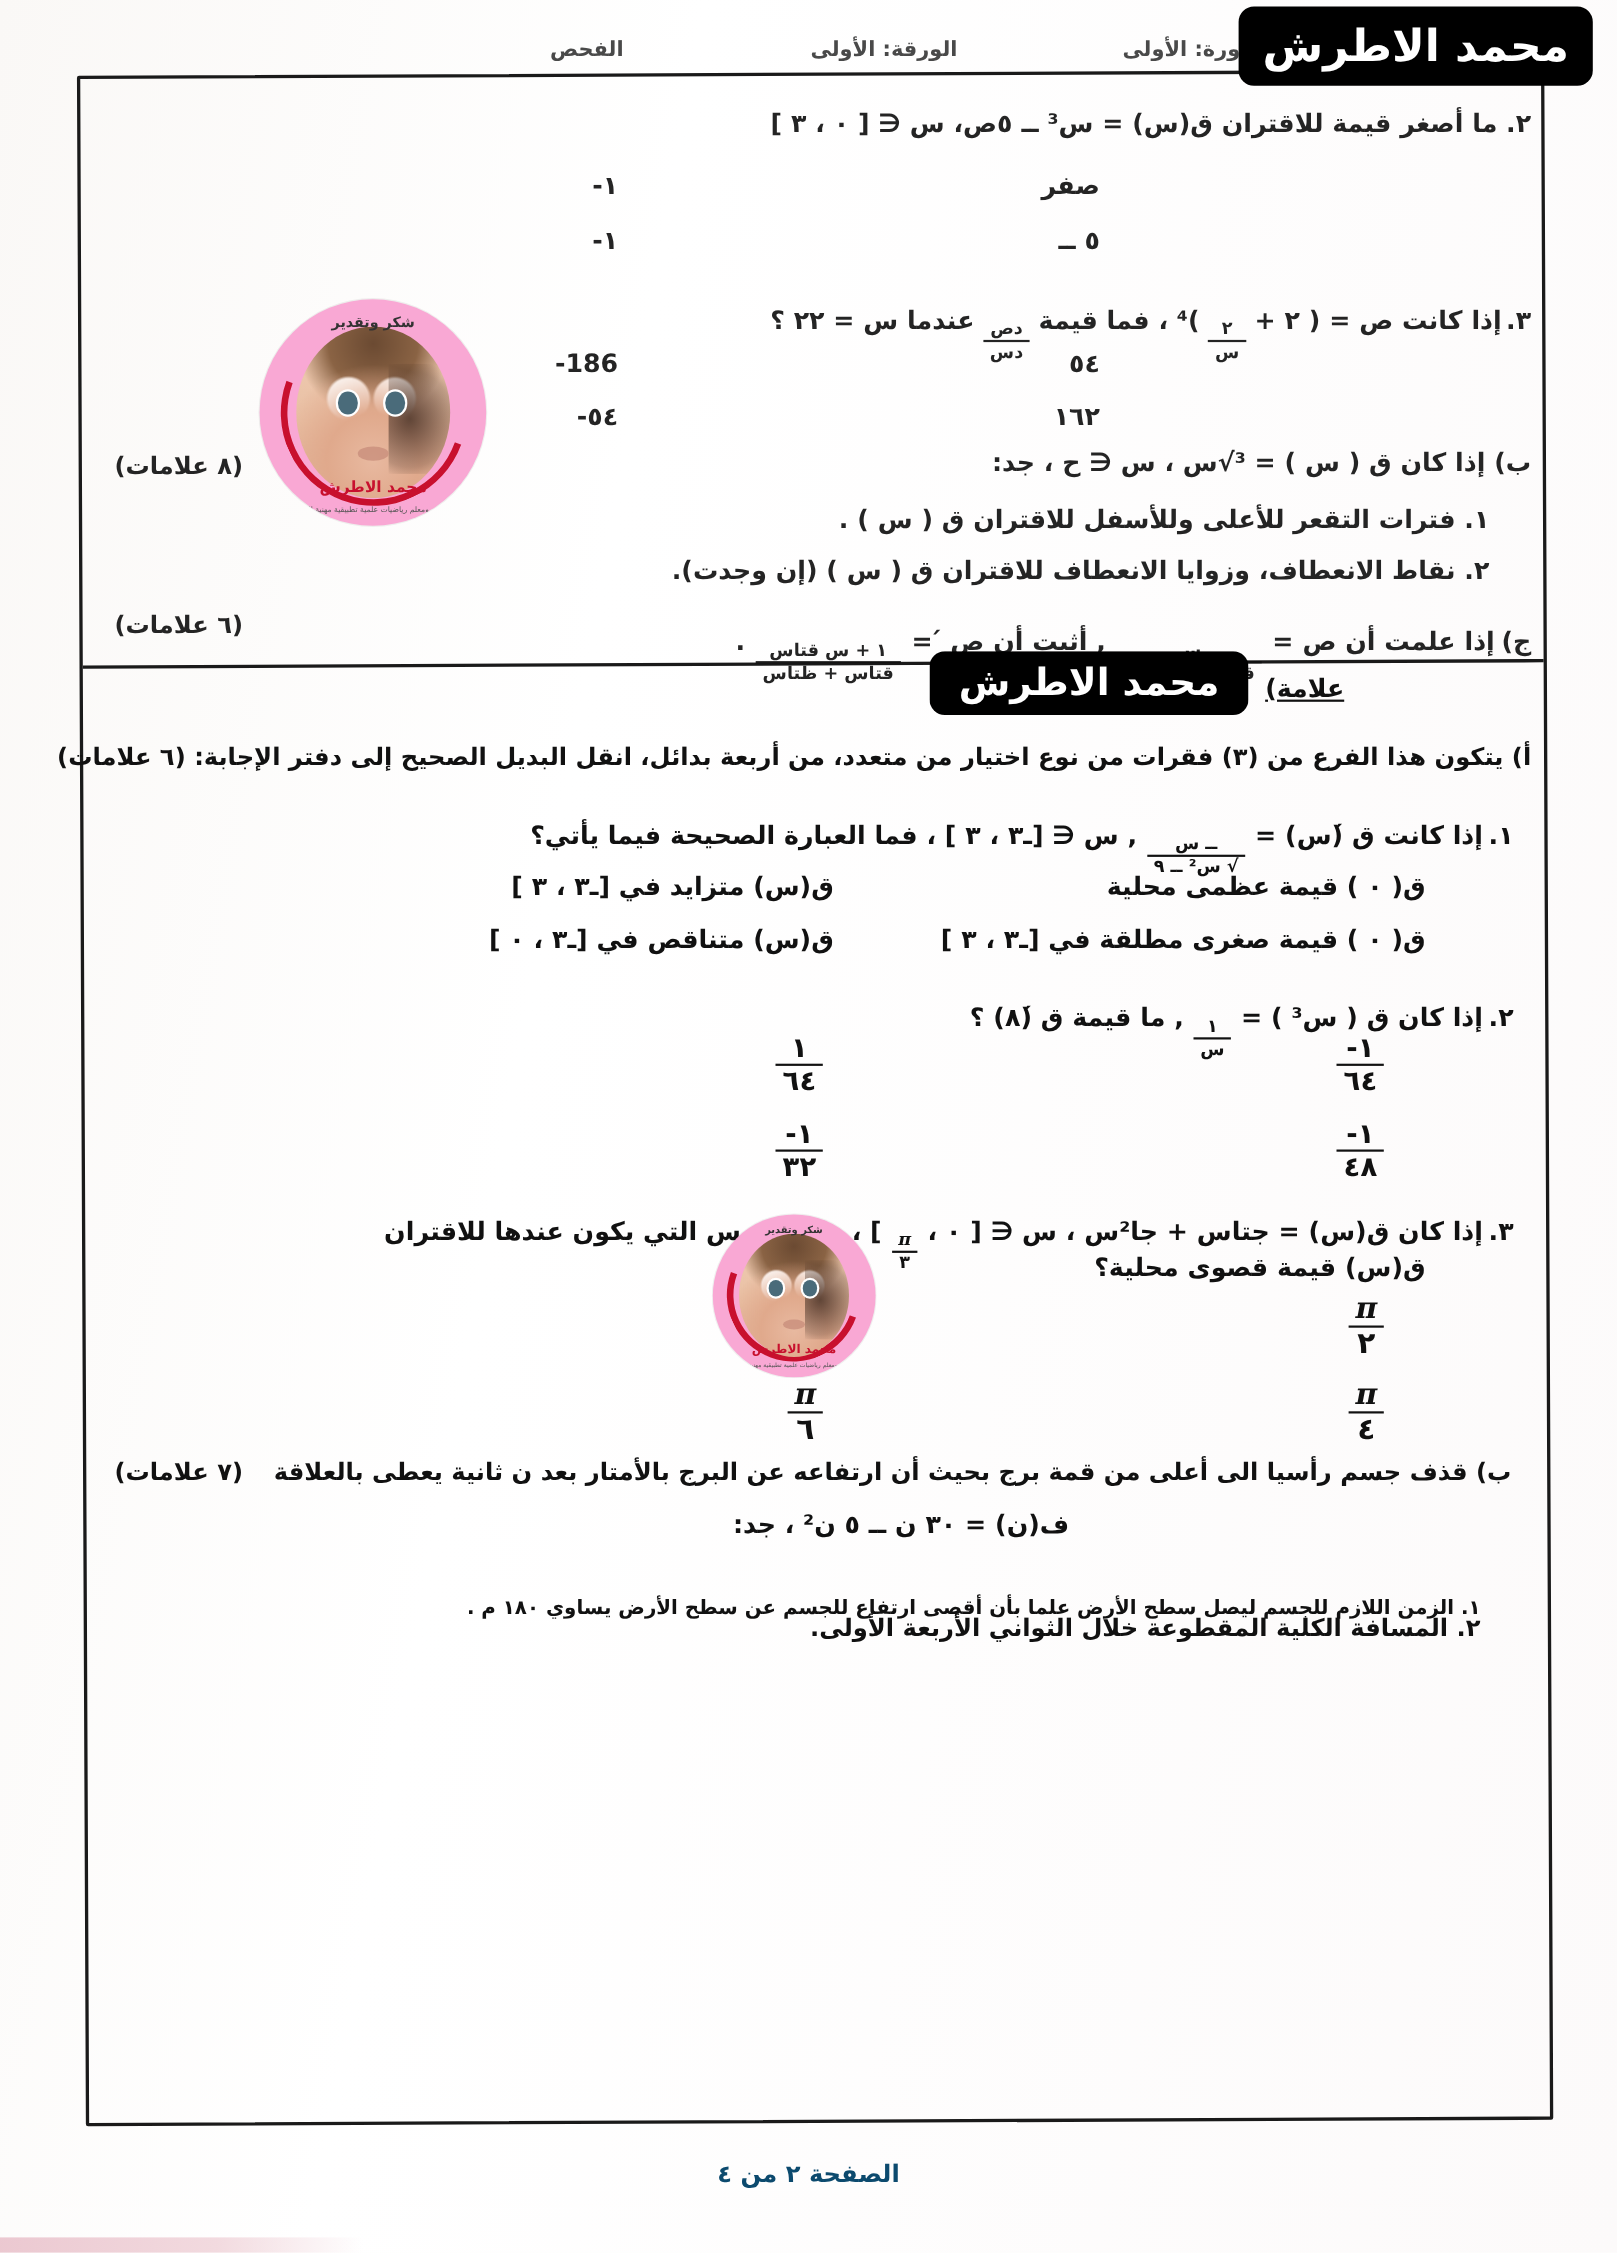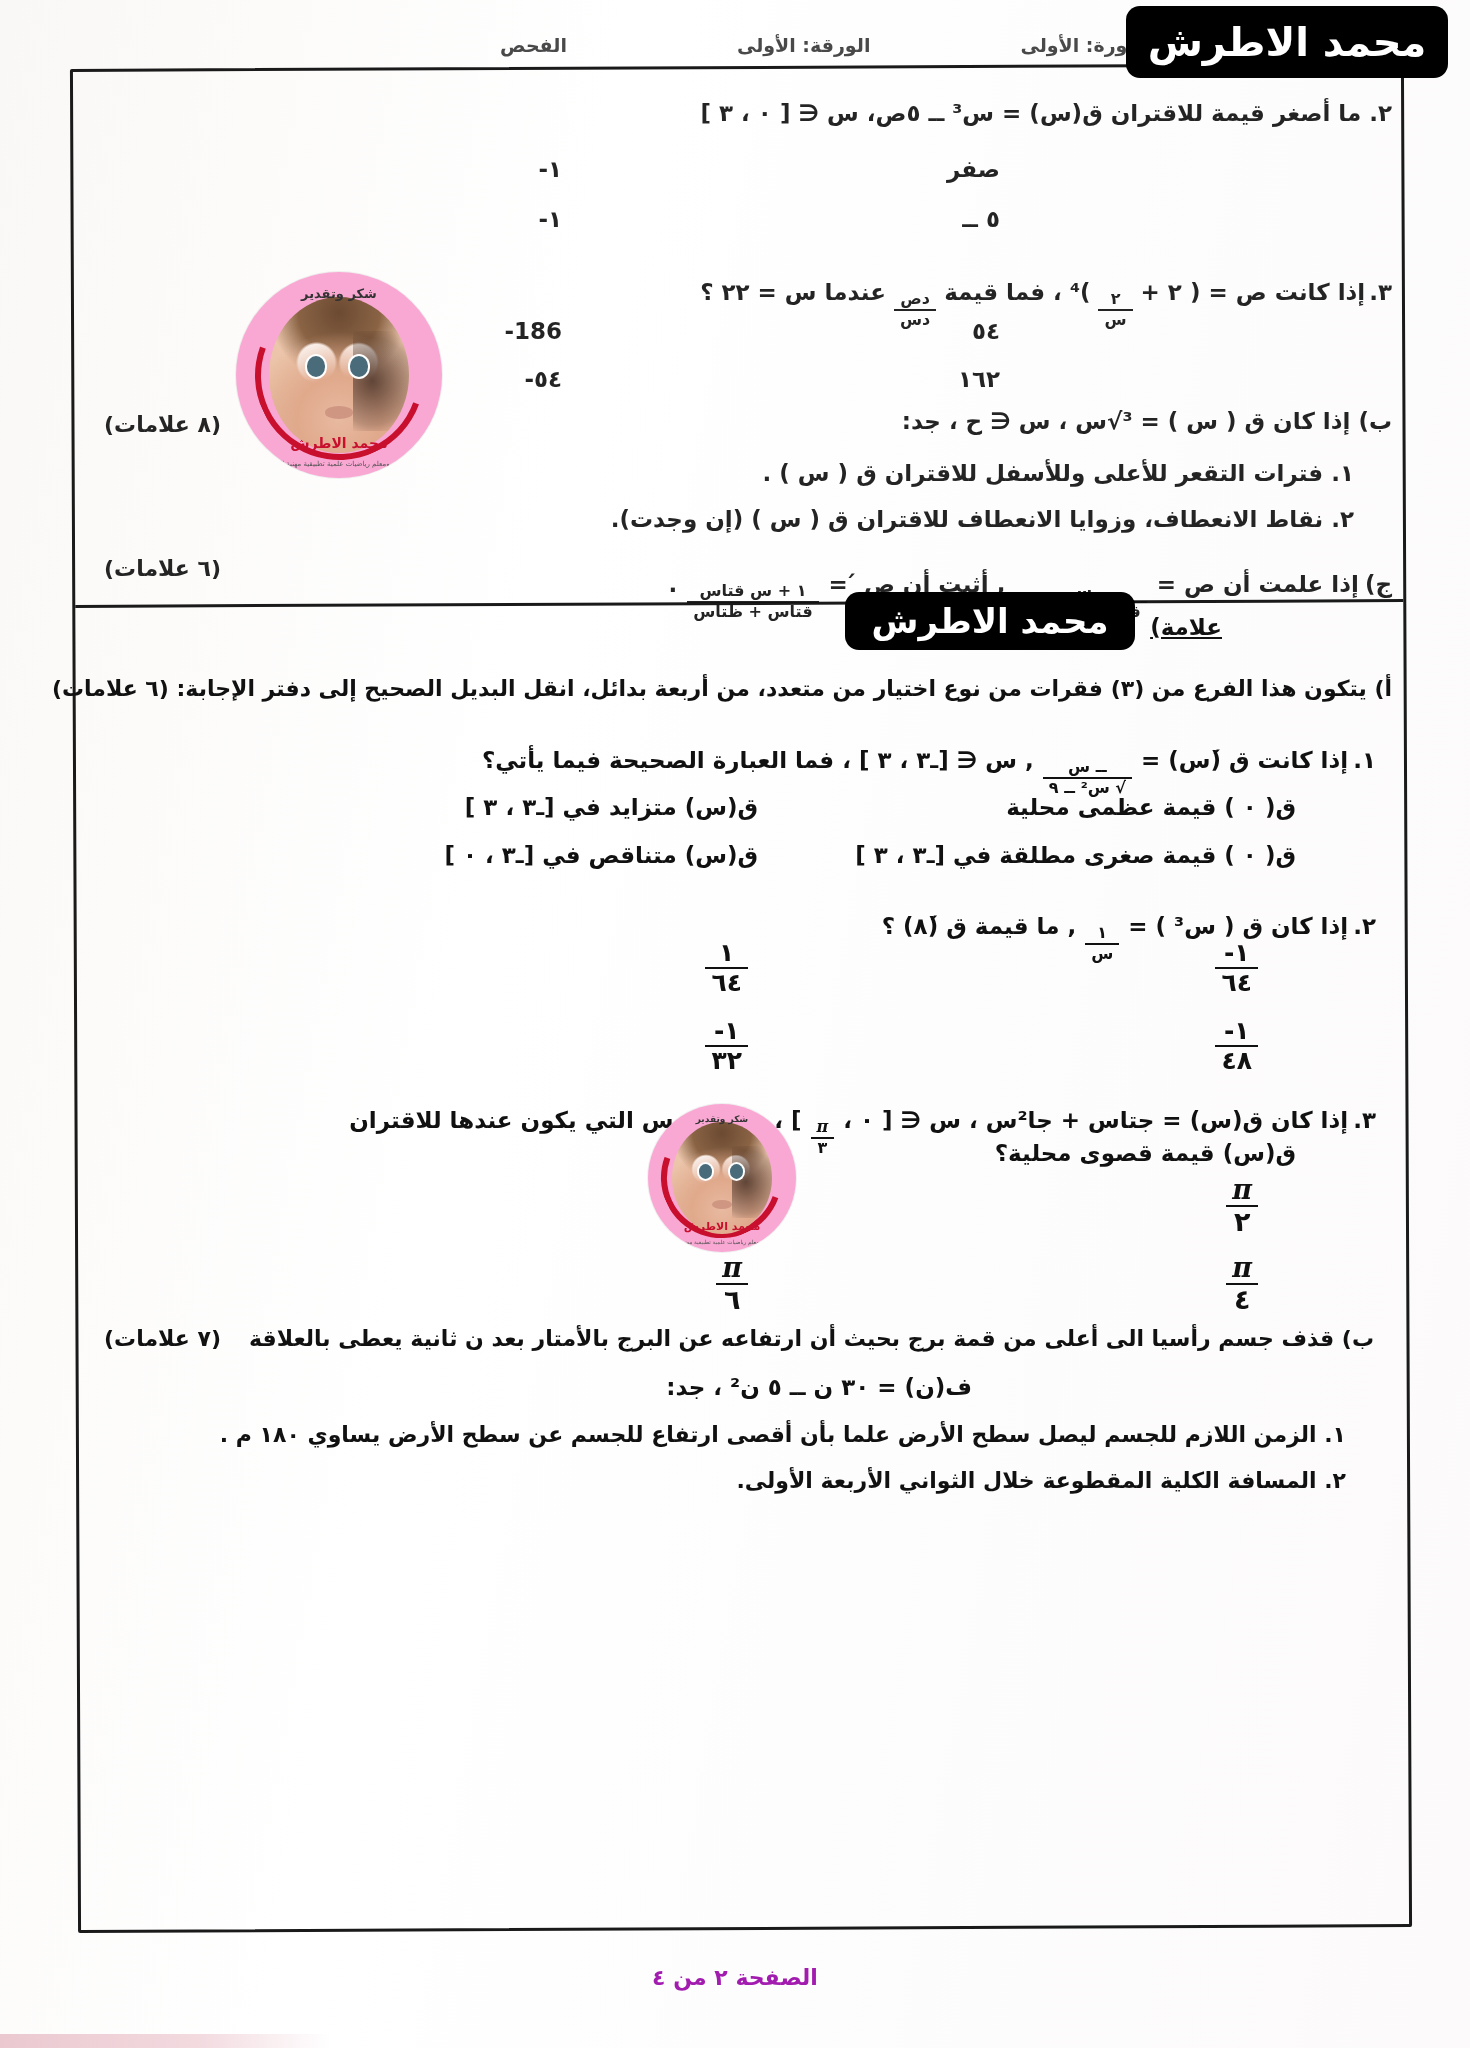--- a/index.html
+++ b/index.html
@@ -152,21 +152,21 @@
   }
   #sticker-1{left:236px;top:272px;width:206px;height:206px;}
   #sticker-1 .top-txt{font-size:13px;}
   #sticker-1 .name-txt{font-size:14px;}
   #sticker-1 .sub-txt{font-size:7px;}
   #sticker-2{left:648px;top:1104px;width:148px;height:148px;}
 
   
   .footer{
     position:absolute;left:0;right:0;bottom:58px;
-    text-align:center;font-size:22px;font-weight:bold;color:#a21caf;
+    text-align:center;font-size:22px;font-weight:bold;color:#0c4a6e;
   }
 </style>
 </head>
 <body>
 
 <div class="page">
   <div class="scan-tint"></div>
   <div class="pink-corner"></div>
 
   <div class="doc-header">
@@ -341,21 +341,21 @@
       </div>
 
       <div class="ln q-text" style="top:1248px;right:18px;font-size:22px;">
         <span>ب)</span>
         <span>قذف جسم رأسيا الى أعلى من قمة برج بحيث أن ارتفاعه عن البرج بالأمتار بعد ن ثانية يعطى بالعلاقة</span>
       </div>
       <div class="ln marks" style="top:1248px;left:12px;">(٧ علامات)</div>
 
       <div class="ln q-text" style="top:1296px;right:420px;">ف(ن) = ٣٠ ن ــ ٥ ن² ، جد:</div>
 
-      <div class="ln q-text" style="top:1344px;right:46px;font-size:22px;">
+      <div class="ln q-text" style="top:1373px;right:46px;font-size:18px;">
         <span>١.</span>
         <span>الزمن اللازم للجسم ليصل سطح الأرض علما بأن أقصى ارتفاع للجسم عن سطح الأرض يساوي ١٨٠ م .</span>
       </div>
       <div class="ln q-text" style="top:1390px;right:46px;font-size:22px;">
         <span>٢.</span>
         <span>المسافة الكلية المقطوعة خلال الثواني الأربعة الأولى.</span>
       </div>
     </div>
   </div>
 

